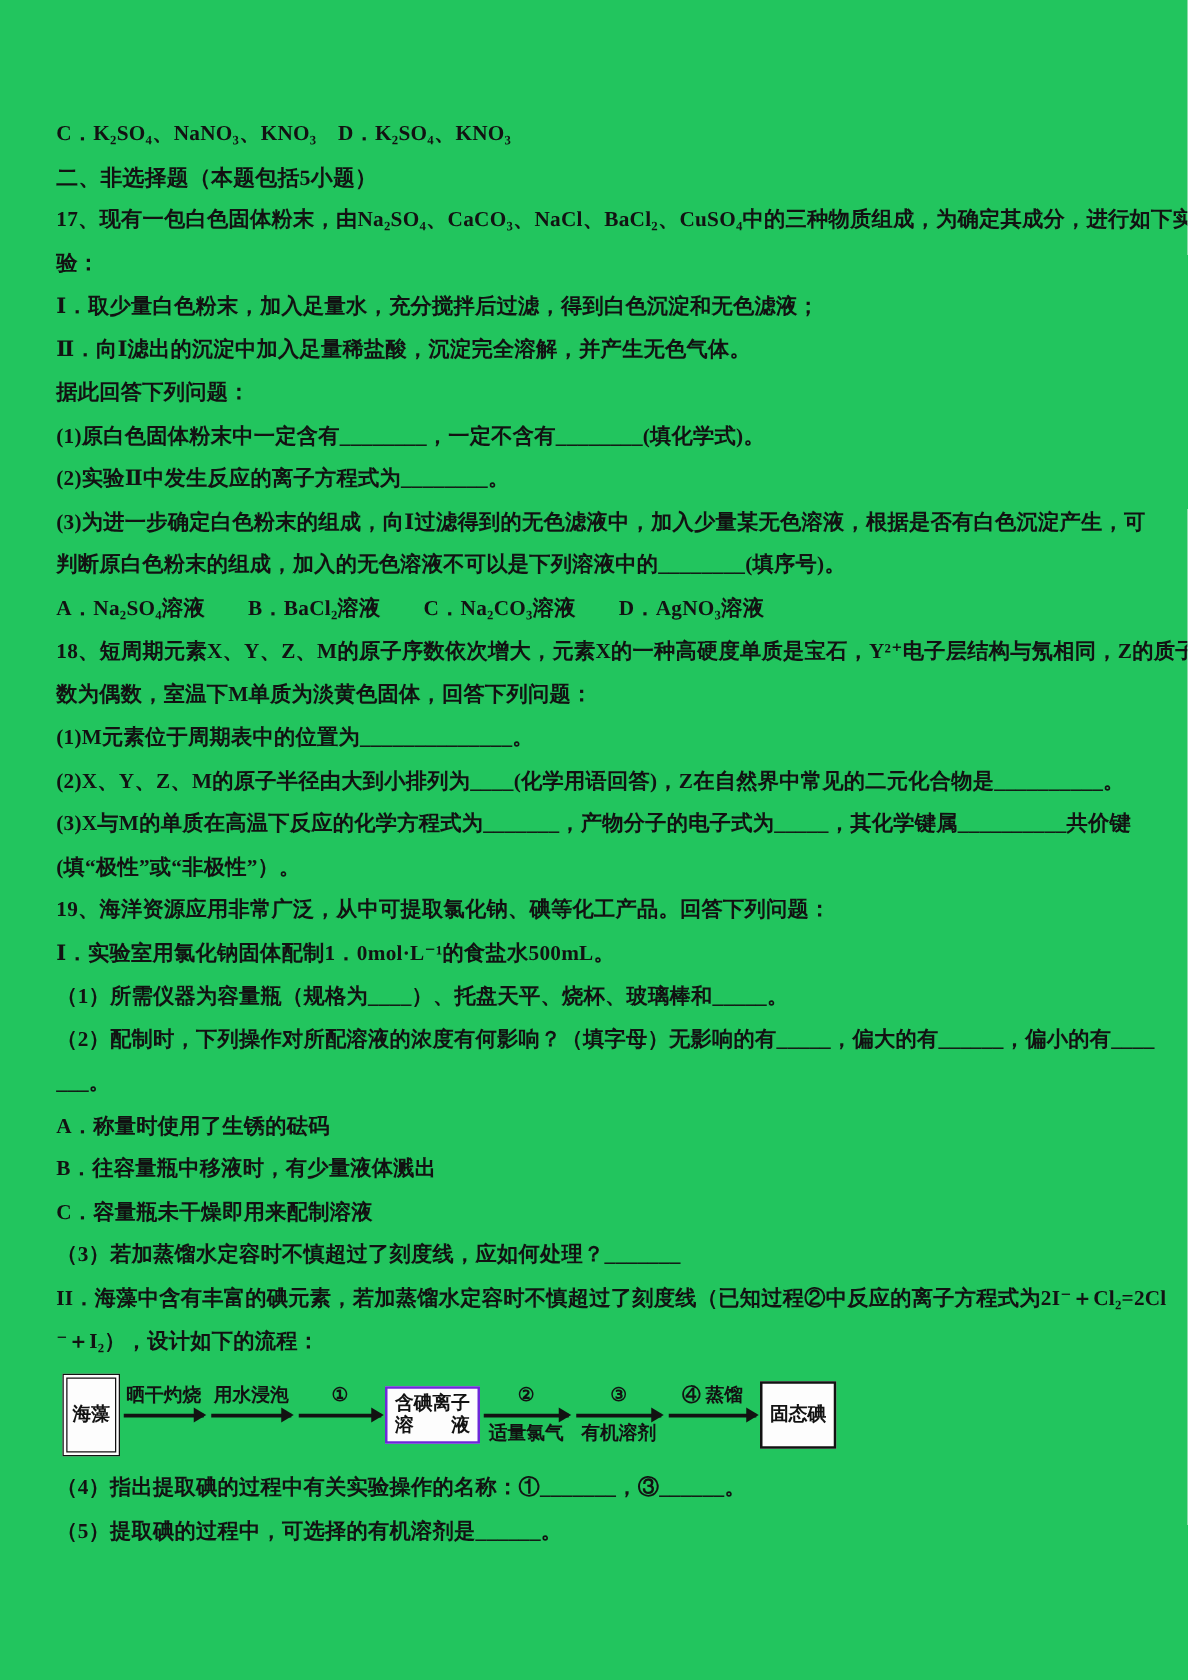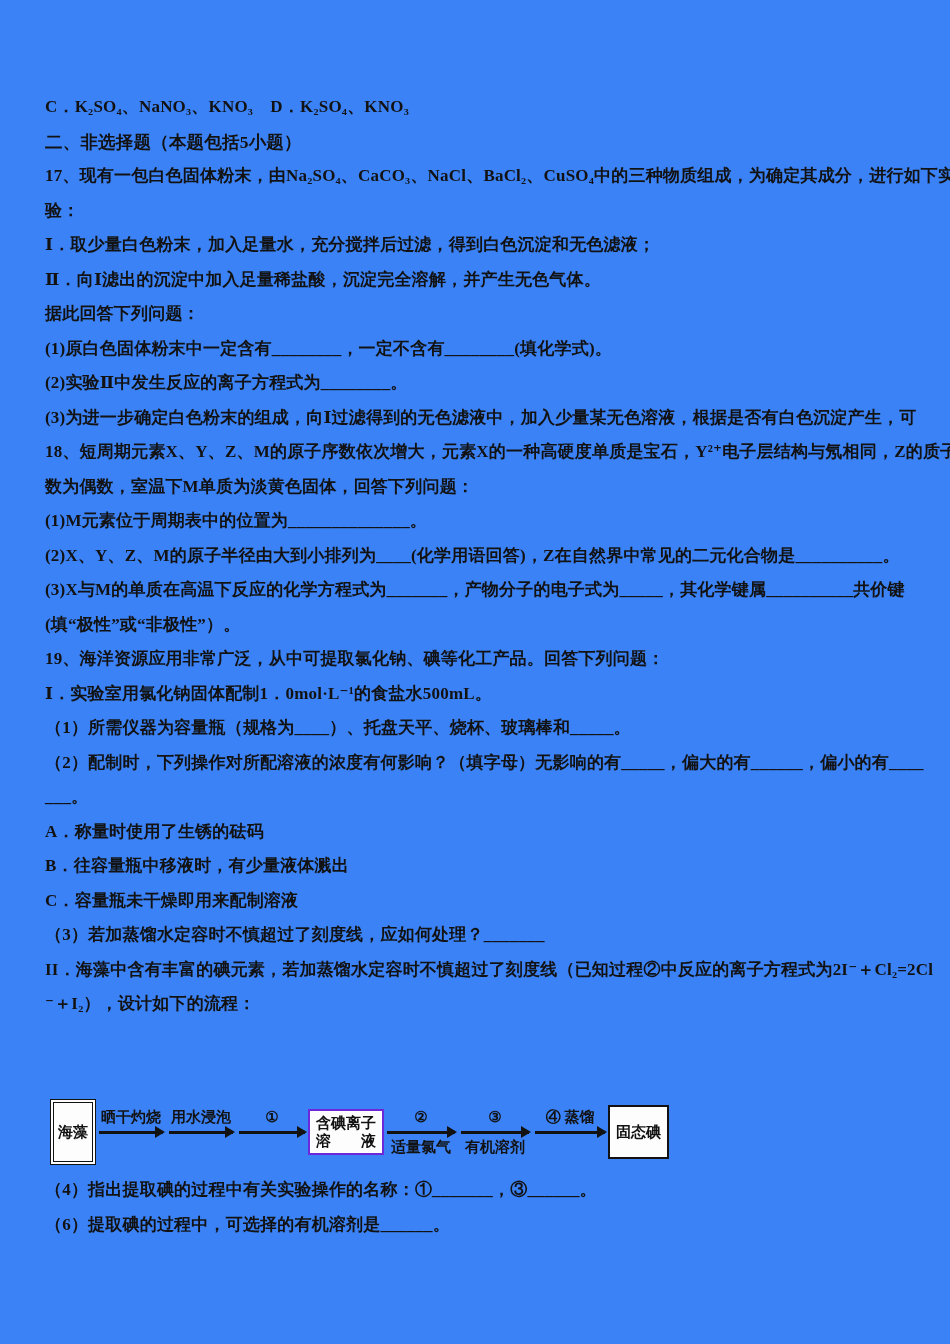--- a/index.html
+++ b/index.html
@@ -1,18 +1,18 @@
 <!DOCTYPE html>
 <html><head>
 <meta charset="utf-8">
 <style>
   html,body { margin:0; padding:0; background:#e8e8e8; }
   .page {
     width:950px; height:1344px; margin:0 auto; position:relative;
-    background:#3b82f6; color:#121212; overflow:hidden;
+    background:#22c55e; color:#121212; overflow:hidden;
     font-family:"Liberation Serif","DejaVu Serif",serif;
     font-weight:bold;
   }
   .doc-top { position:absolute; left:45px; top:90px; width:890px; }
   .doc-bottom { position:absolute; left:45px; top:1173px; width:890px; }
   .ln { height:34.5px; line-height:34.5px; font-size:17px; white-space:nowrap; letter-spacing:0.2px; }
   .heading { font-size:17.5px; }
 
   
   .flow { position:absolute; left:50px; top:1094px; height:76px; display:flex; align-items:center; }
@@ -42,20 +42,22 @@
     <div class="ln">C．K₂SO₄、NaNO₃、KNO₃　D．K₂SO₄、KNO₃</div>
     <div class="ln heading">二、非选择题（本题包括5小题）</div>
     <div class="ln">17、现有一包白色固体粉末，由Na₂SO₄、CaCO₃、NaCl、BaCl₂、CuSO₄中的三种物质组成，为确定其成分，进行如下实</div>
     <div class="ln">验：</div>
     <div class="ln">Ⅰ．取少量白色粉末，加入足量水，充分搅拌后过滤，得到白色沉淀和无色滤液；</div>
     <div class="ln">Ⅱ．向Ⅰ滤出的沉淀中加入足量稀盐酸，沉淀完全溶解，并产生无色气体。</div>
     <div class="ln">据此回答下列问题：</div>
     <div class="ln">(1)原白色固体粉末中一定含有________，一定不含有________(填化学式)。</div>
     <div class="ln">(2)实验Ⅱ中发生反应的离子方程式为________。</div>
     <div class="ln">(3)为进一步确定白色粉末的组成，向Ⅰ过滤得到的无色滤液中，加入少量某无色溶液，根据是否有白色沉淀产生，可</div>
+    <div class="ln">判断原白色粉末的组成，加入的无色溶液不可以是下列溶液中的________(填序号)。</div>
+    <div class="ln">A．Na₂SO₄溶液　　B．BaCl₂溶液　　C．Na₂CO₃溶液　　D．AgNO₃溶液</div>
     <div class="ln">18、短周期元素X、Y、Z、M的原子序数依次增大，元素X的一种高硬度单质是宝石，Y²⁺电子层结构与氖相同，Z的质子</div>
     <div class="ln">数为偶数，室温下M单质为淡黄色固体，回答下列问题：</div>
     <div class="ln">(1)M元素位于周期表中的位置为______________。</div>
     <div class="ln">(2)X、Y、Z、M的原子半径由大到小排列为____(化学用语回答)，Z在自然界中常见的二元化合物是__________。</div>
     <div class="ln">(3)X与M的单质在高温下反应的化学方程式为_______，产物分子的电子式为_____，其化学键属__________共价键</div>
     <div class="ln">(填“极性”或“非极性”）。</div>
     <div class="ln">19、海洋资源应用非常广泛，从中可提取氯化钠、碘等化工产品。回答下列问题：</div>
     <div class="ln">Ⅰ．实验室用氯化钠固体配制1．0mol·L⁻¹的食盐水500mL。</div>
     <div class="ln">（1）所需仪器为容量瓶（规格为____）、托盘天平、烧杯、玻璃棒和_____。</div>
     <div class="ln">（2）配制时，下列操作对所配溶液的浓度有何影响？（填字母）无影响的有_____，偏大的有______，偏小的有____</div>
@@ -102,16 +104,16 @@
     <div class="arrow-unit w70">
       <div class="alabel">④ 蒸馏</div>
       <div class="shaft"></div>
       <div class="alabel empty">&nbsp;</div>
     </div>
     <div class="fbox end">固态碘</div>
   </div>
 
   <div class="doc-bottom">
     <div class="ln">（4）指出提取碘的过程中有关实验操作的名称：①_______，③______。</div>
-    <div class="ln">（6）提取碘的过程中，可选择的有机溶剂是______。</div>
+    <div class="ln">（5）提取碘的过程中，可选择的有机溶剂是______。</div>
   </div>
 
 </div>
 
 </body></html>

